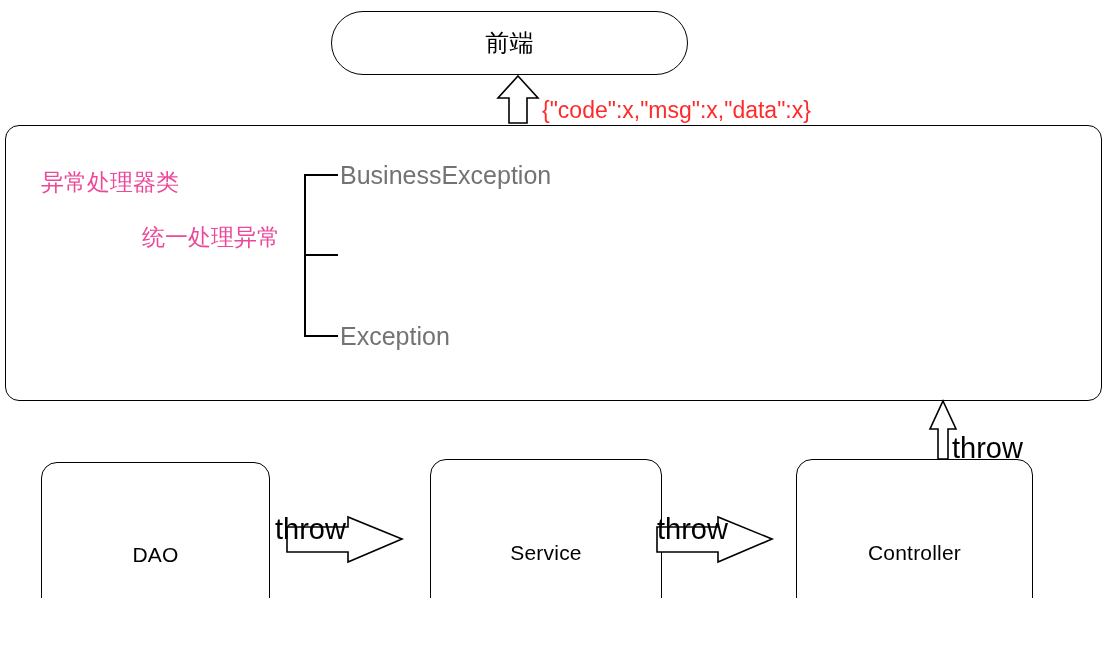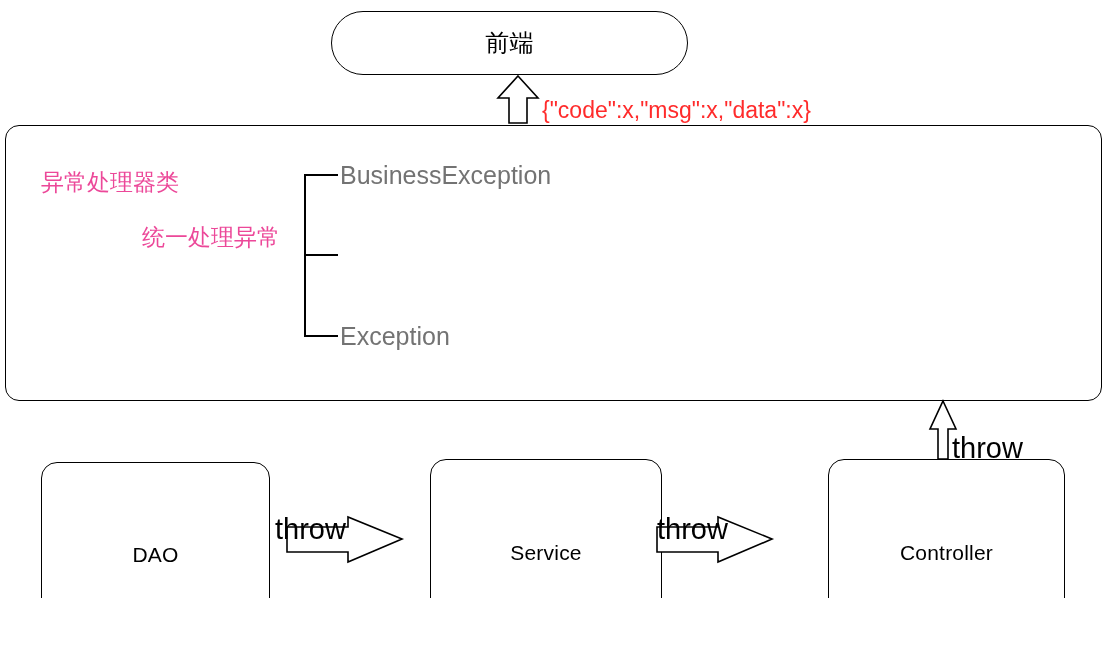--- a/index.html
+++ b/index.html
@@ -100,21 +100,21 @@
   #dao-node {
     left: 41px; top: 462px; width: 229px; height: 184px;
     border-radius: 16px;
   }
   #service-node {
     left: 418px; top: 459px; width: 232px; height: 187px;
     border-radius: 16px;
     margin-left: 12px;
   }
   #controller-node {
-    left: 828px; top: 459px; width: 237px; height: 187px;
+    left: 796px; top: 459px; width: 237px; height: 187px;
     border-radius: 16px;
   }
 
   
   .arrow-svg { position: absolute; overflow: visible; }
   #arrow-dao-service  { left: 286px; top: 512px; }
   #arrow-service-ctrl { left: 656px; top: 512px; }
   #arrow-ctrl-handler { left: 928px; top: 400px; }
   #arrow-handler-front{ left: 497px; top: 76px; }
 

